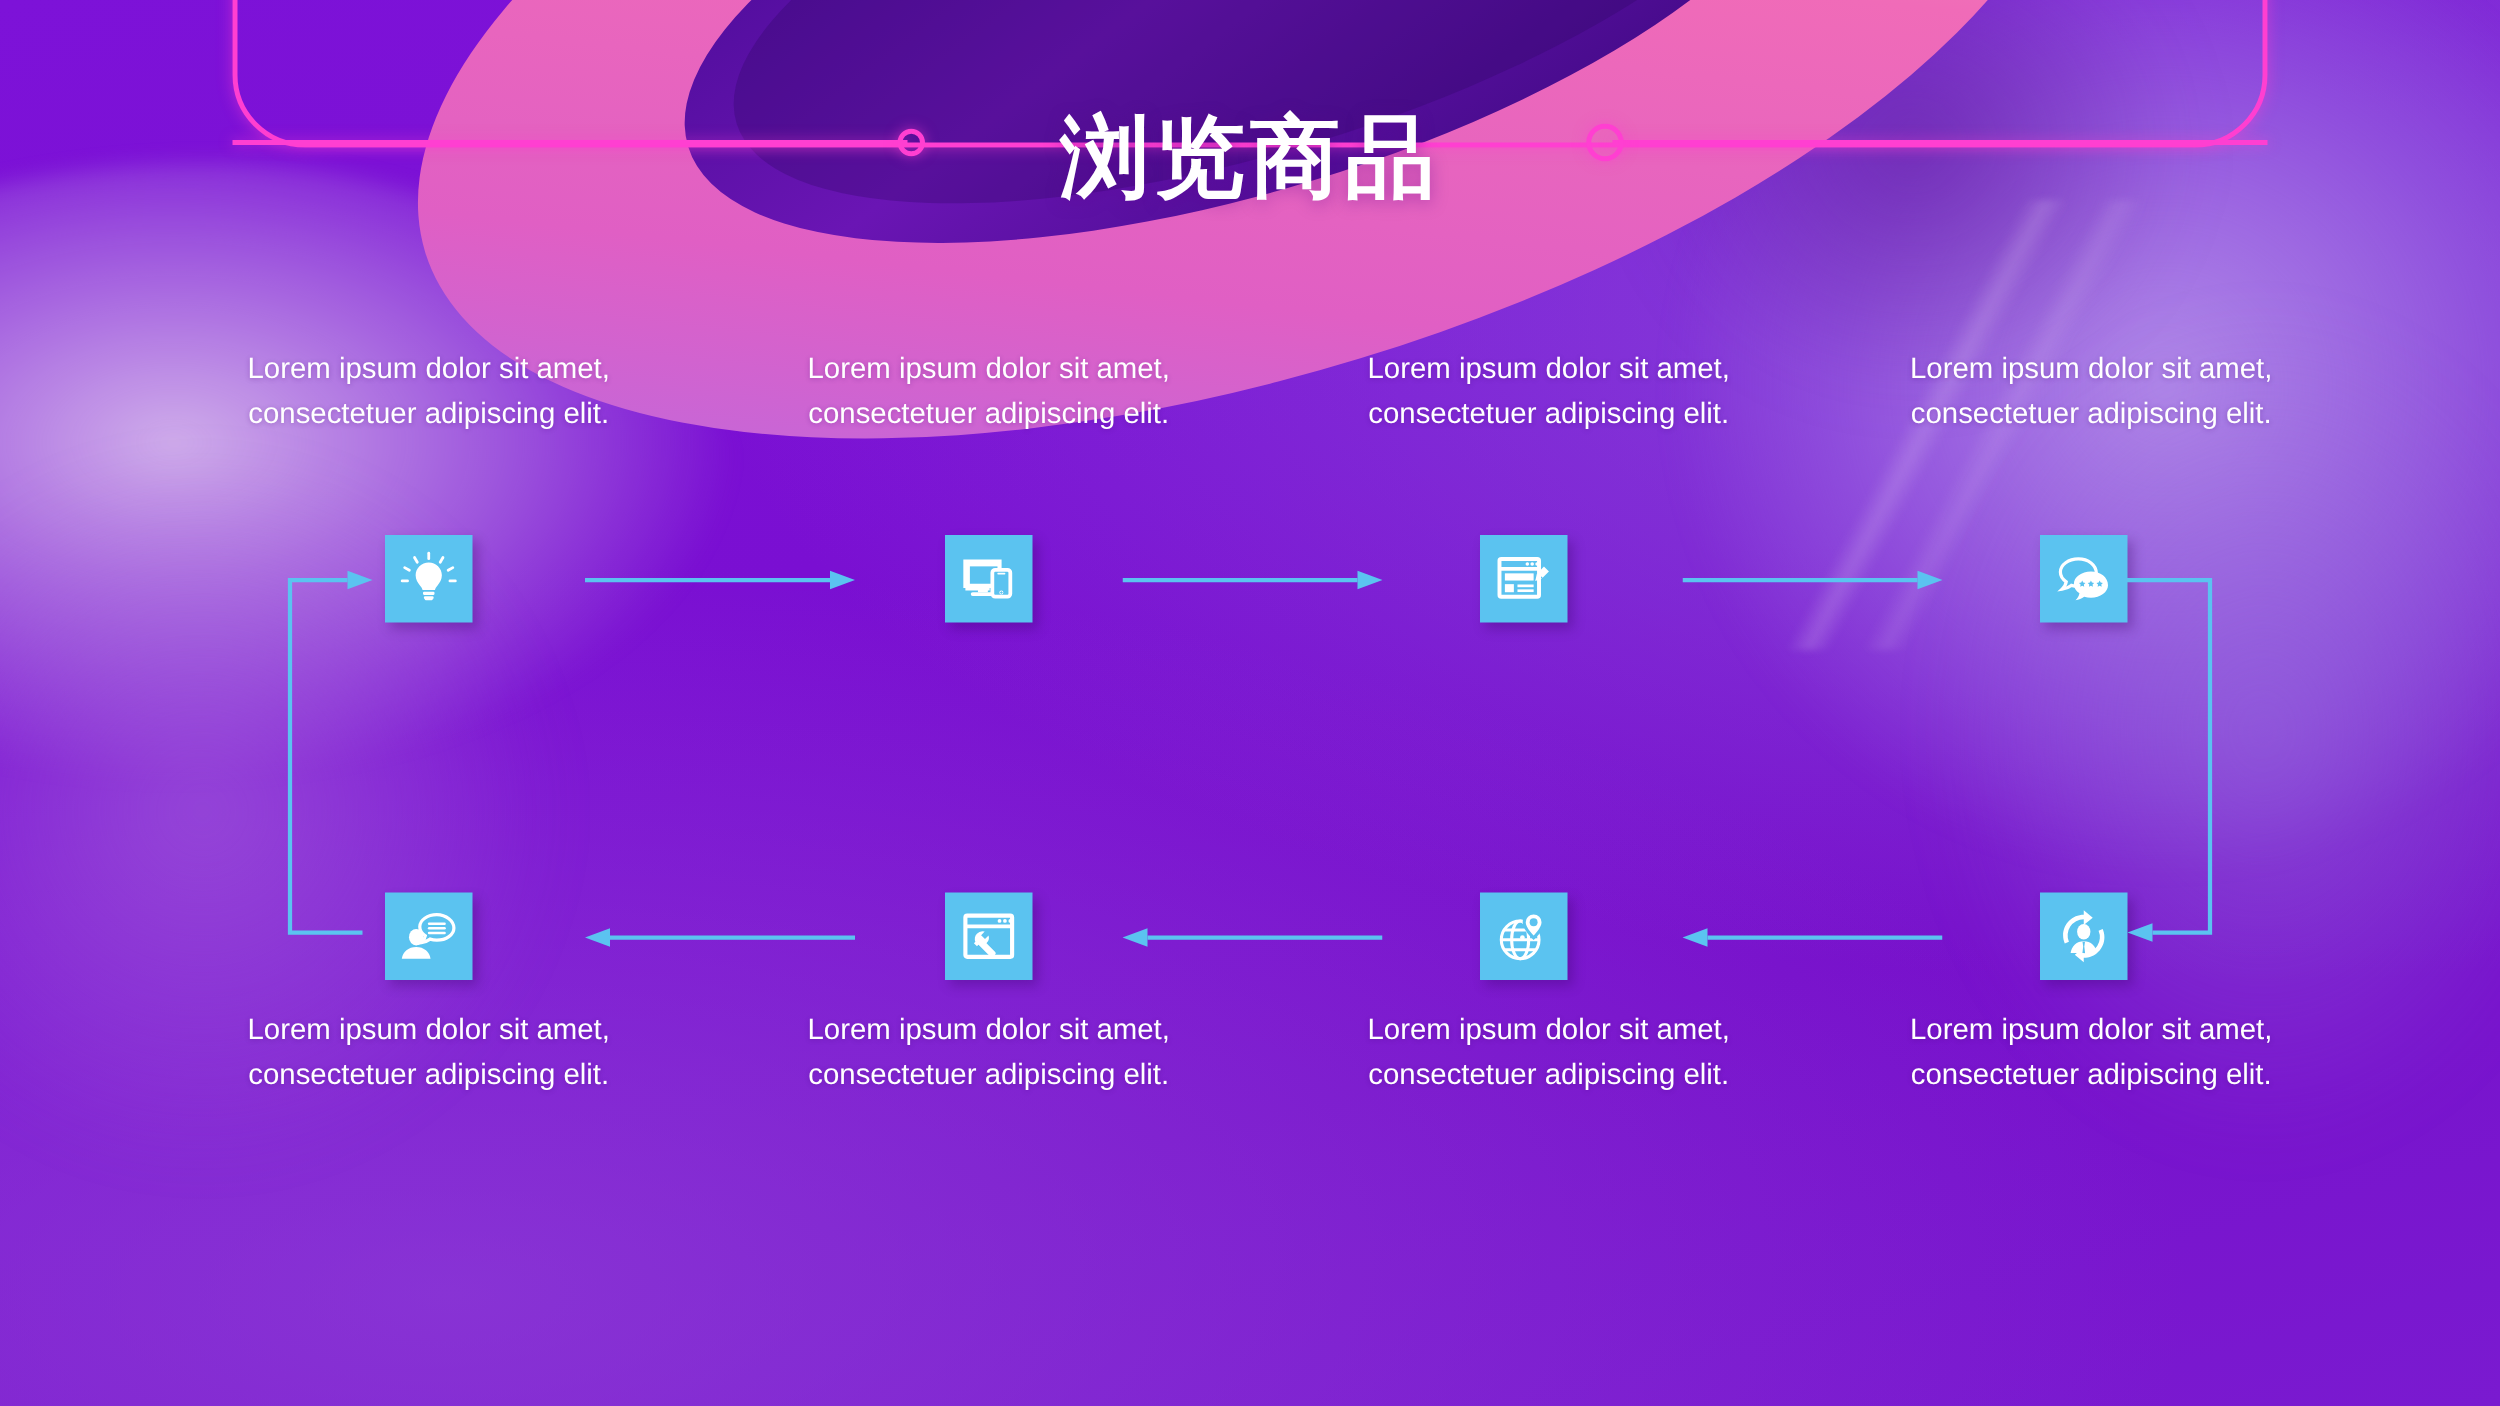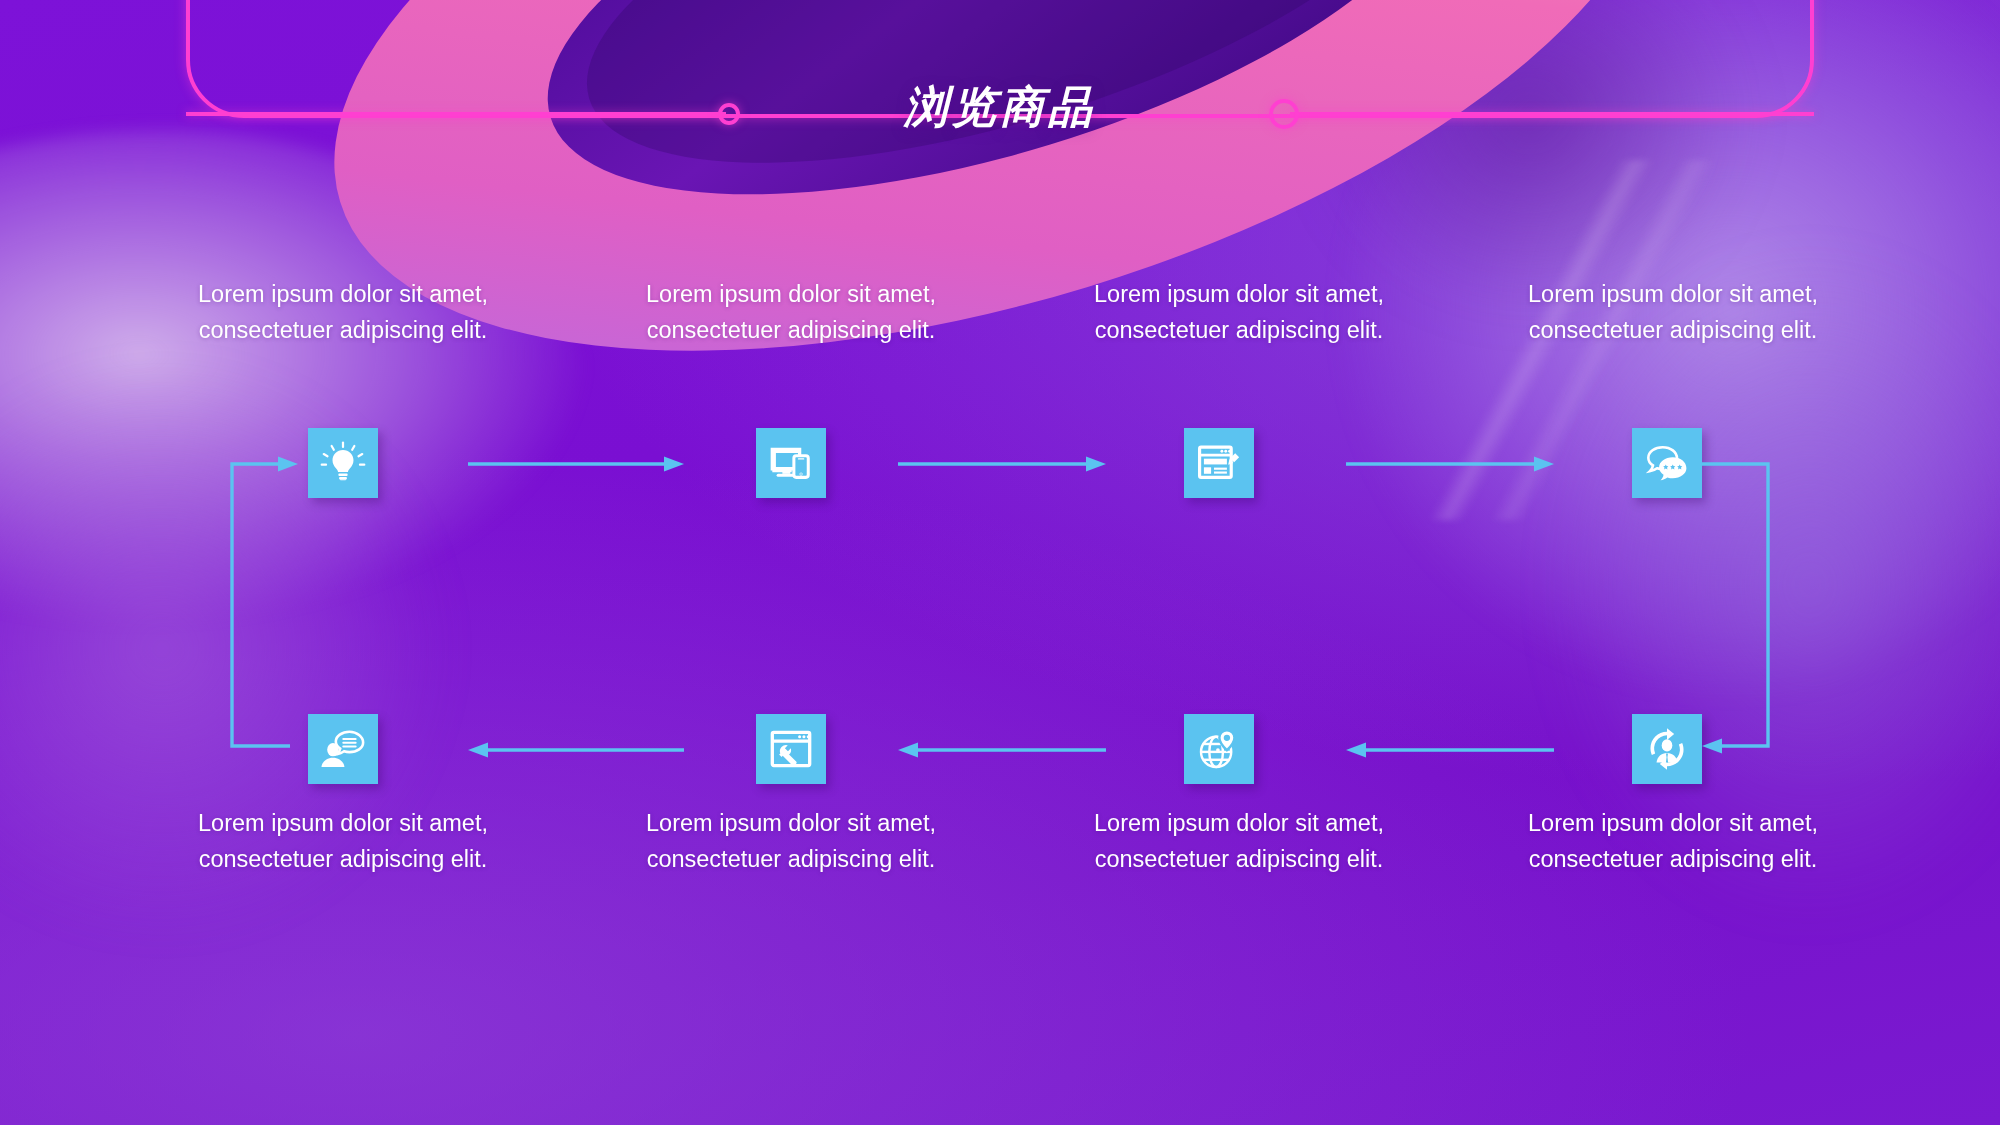--- a/index.html
+++ b/index.html
@@ -82,24 +82,23 @@
     border:4px solid #ff3fd1; border-radius:50%;
     box-shadow:0 0 10px rgba(255,63,209,.5);
   }
   .node.n1 { left:718px; width:22px; height:22px; top:103px; }
   .node.n2 { left:1269px; }
 
   
   .title {
     position:absolute; left:0; right:0; top:78px;
     text-align:center;
-    font-size:44px; font-weight:700; color:#ffffff;
+    font-size:72px; font-weight:700; color:#ffffff;
     letter-spacing:4px;
     text-shadow:0 3px 14px rgba(90,0,140,.40);
-    font-style:italic;
   }
 
   
   .diagram { position:absolute; left:0; top:0; width:2000px; height:1125px; }
 
   .txt {
     position:absolute; width:330px; text-align:center;
     color:#ffffff; font-size:23.5px; line-height:1.53;
     text-shadow:0 1px 4px rgba(70,0,120,.30);
   }

